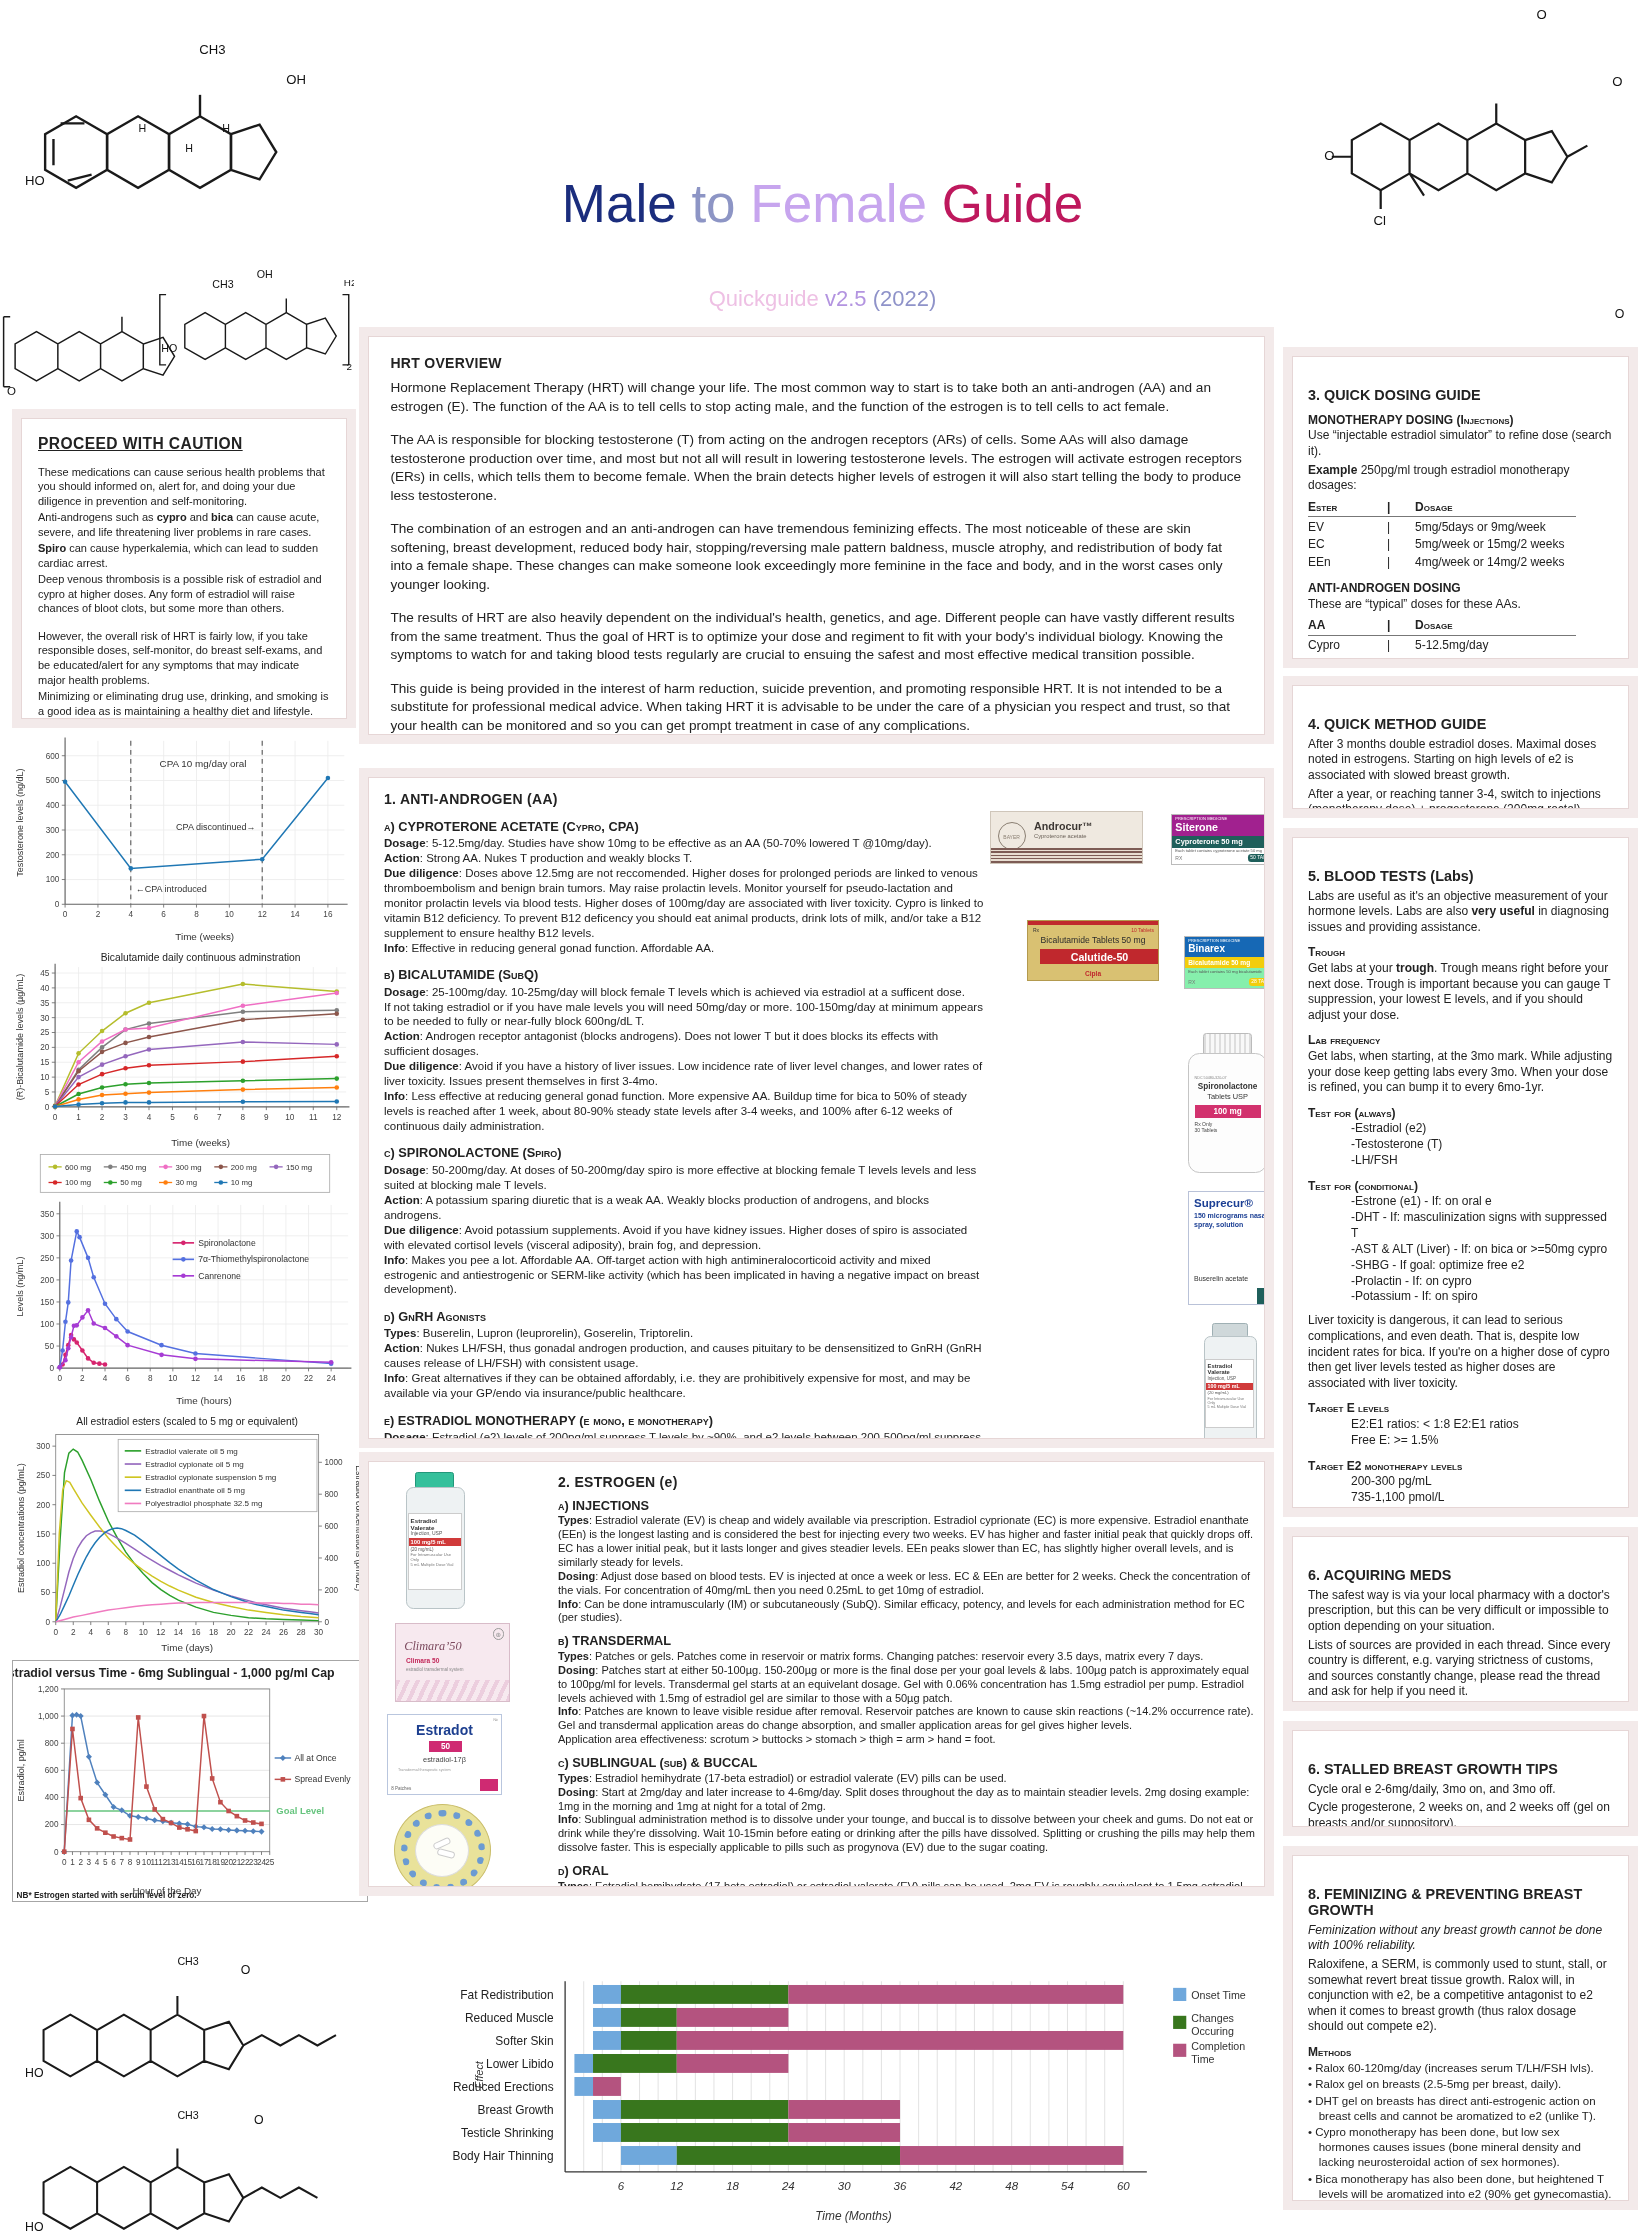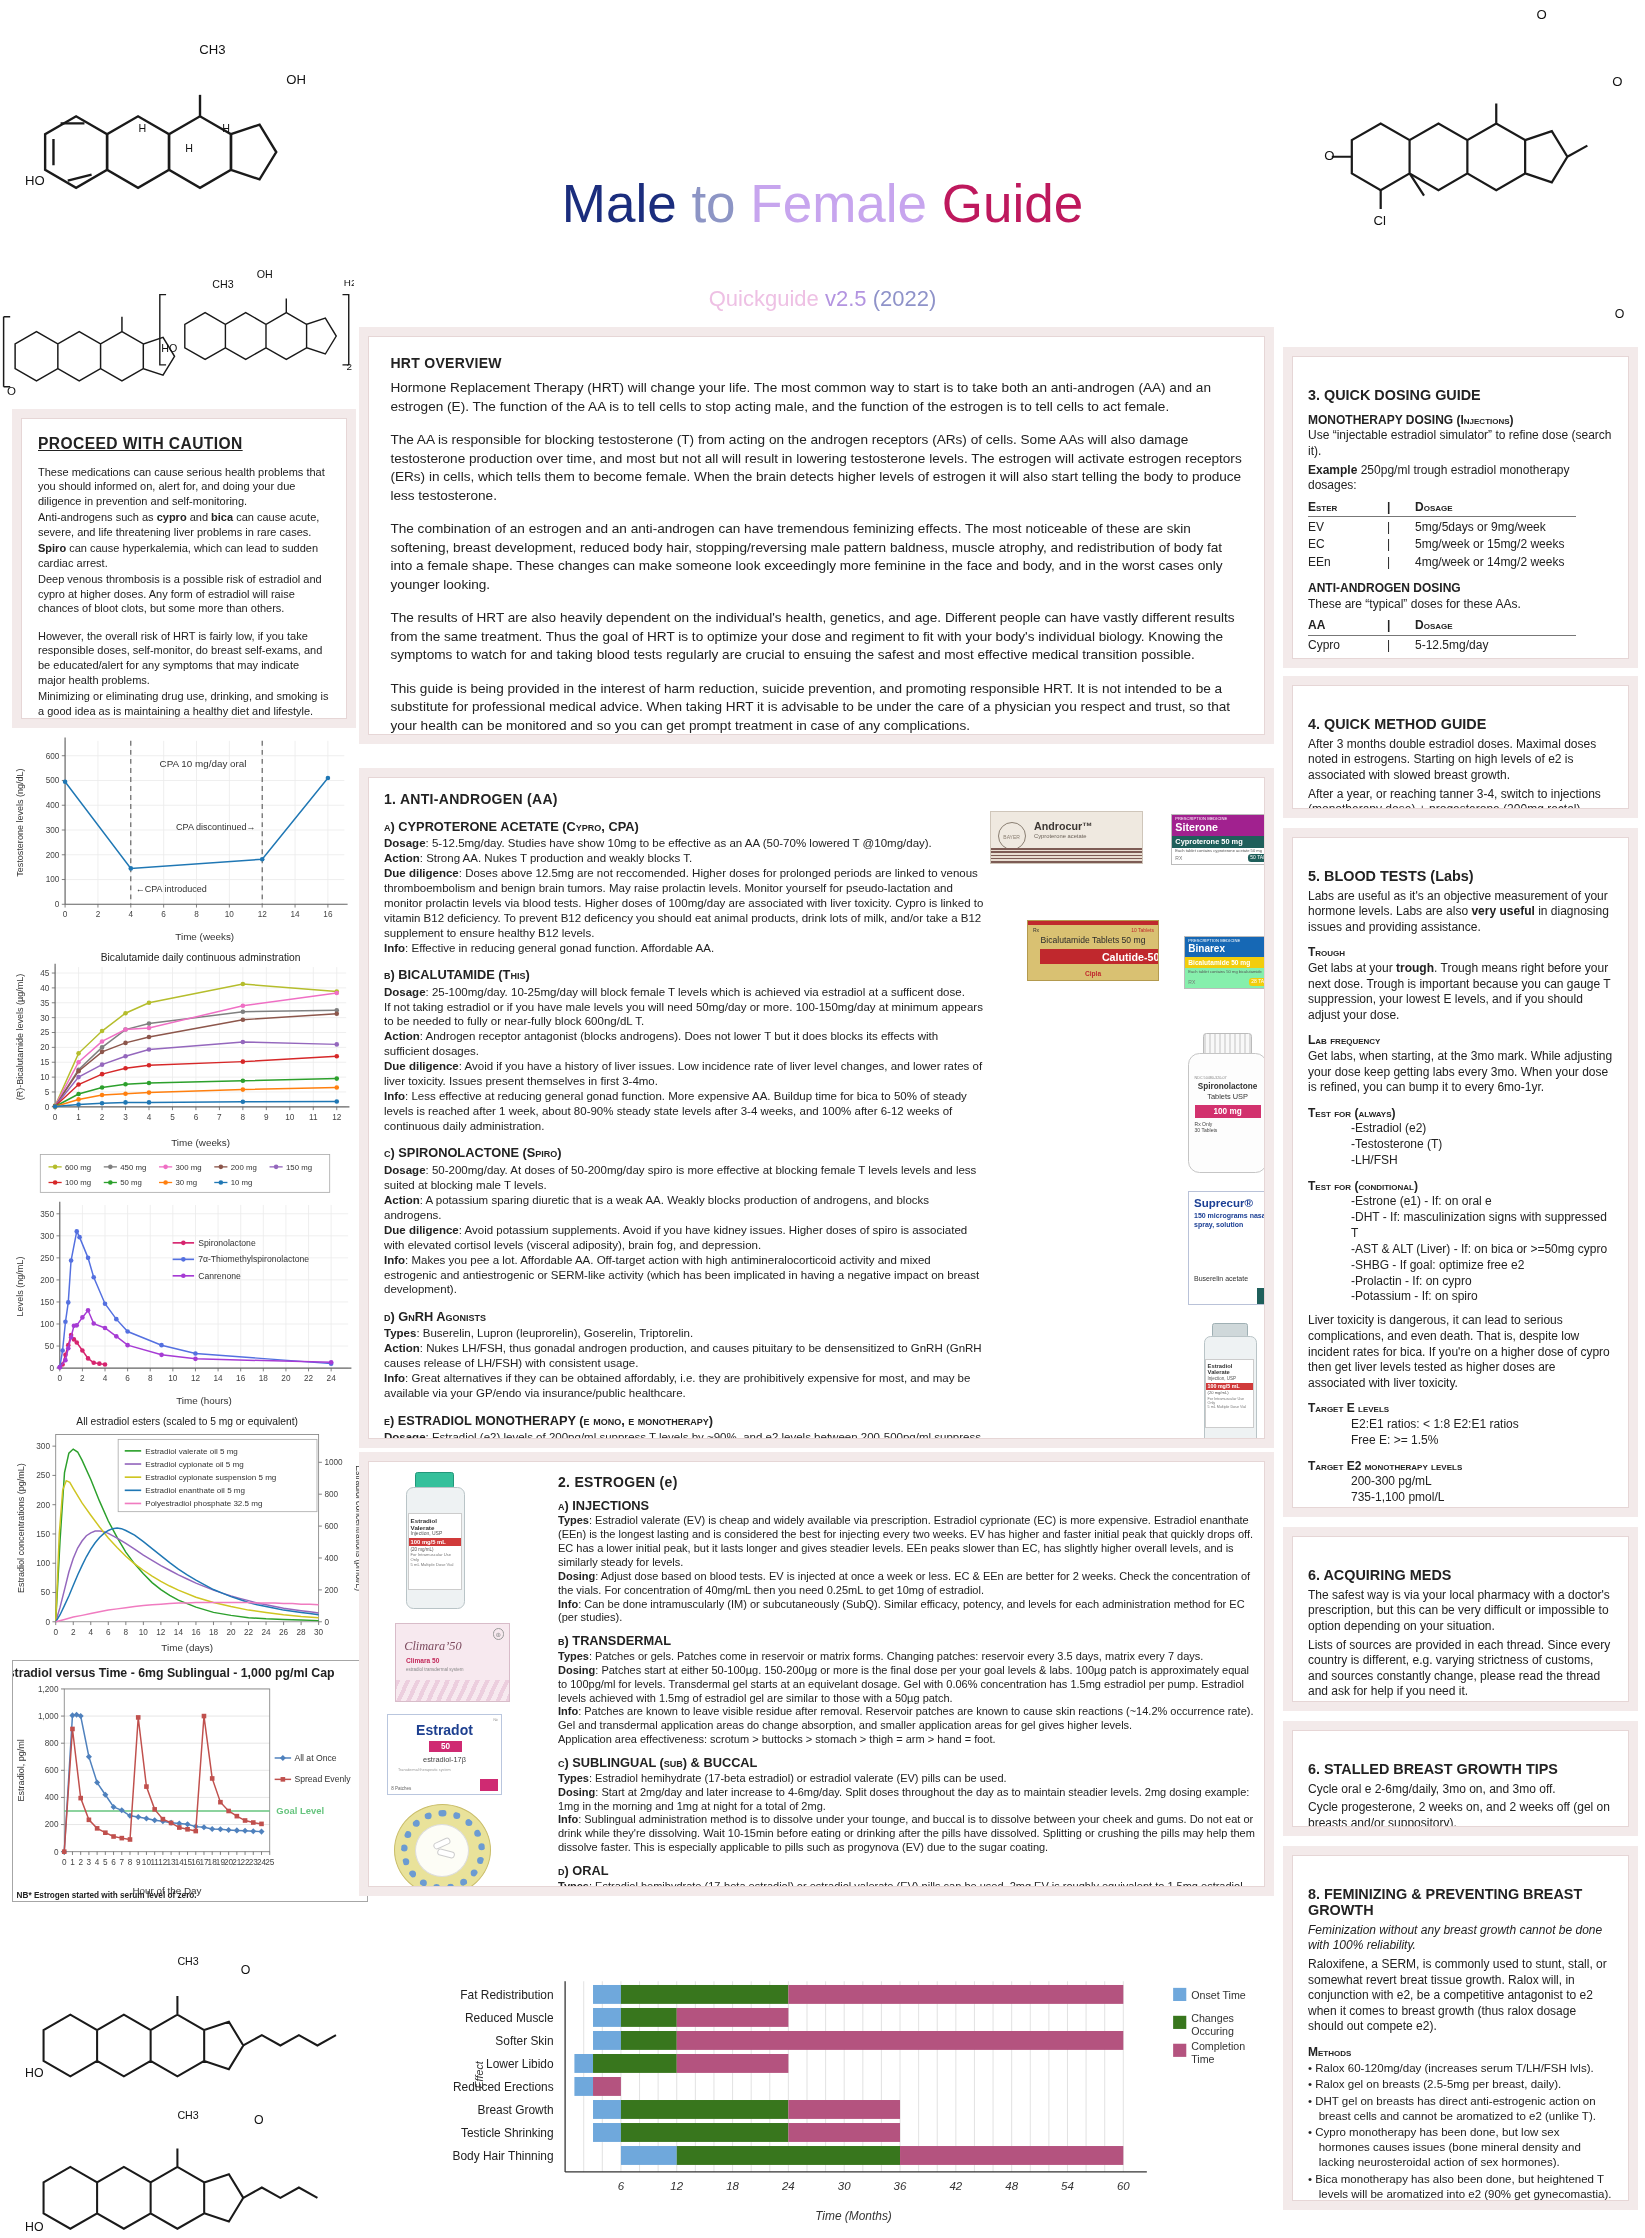--- a/index.html
+++ b/index.html
@@ -741,21 +741,21 @@
 
 <div class="panel" style="left:359px;top:768px;width:915px;height:680px">
   <div class="panel-in" style="padding:11.5px 15px">
     <div class="sec-h">1. ANTI-ANDROGEN (AA)</div>
     <div class="drugs" style="width:601px">
         <div class="drug-h">a) CYPROTERONE ACETATE (Cypro, CPA)</div>
         <p><b>Dosage</b>: 5-12.5mg/day. Studies have show 10mg to be effective as an AA (50-70% lowered T @10mg/day).</p>
         <p><b>Action</b>: Strong AA. Nukes T production and weakly blocks T.</p>
         <p><b>Due diligence</b>: Doses above 12.5mg are not reccomended. Higher doses for prolonged periods are linked to venous thromboembolism and benign brain tumors. May raise prolactin levels. Monitor yourself for pseudo-lactation and monitor prolactin levels via blood tests. Higher doses of 100mg/day are associated with liver toxicity. Cypro is linked to vitamin B12 deficiency. To prevent B12 deficency you should eat animal products, drink lots of milk, and/or take a B12 supplement to ensure healthy B12 levels.</p>
         <p><b>Info</b>: Effective in reducing general gonad function. Affordable AA.</p>
-        <div class="drug-h">b) BICALUTAMIDE (This)</div>
+        <div class="drug-h">b) BICALUTAMIDE (SubQ)</div>
         <p><b>Dosage</b>: 25-100mg/day. 10-25mg/day will block female T levels which is achieved via estradiol at a sufficent dose.</p>
         <p>If not taking estradiol or if you have male levels you will need 50mg/day or more. 100-150mg/day at minimum appears to be needed to fully or near-fully block 600ng/dL T.</p>
         <p><b>Action</b>: Androgen receptor antagonist (blocks androgens). Does not lower T but it does blocks its effects with sufficient dosages.</p>
         <p><b>Due diligence</b>: Avoid if you have a history of liver issues. Low incidence rate of liver level changes, and lower rates of liver toxicity. Issues present themselves in first 3-4mo.</p>
         <p><b>Info</b>: Less effective at reducing general gonad function. More expensive AA. Buildup time for bica to 50% of steady levels is reached after 1 week, about 80-90% steady state levels after 3-4 weeks, and 100% after 6-12 weeks of continuous daily administration.</p>
         <div class="drug-h">c) SPIRONOLACTONE (Spiro)</div>
         <p><b>Dosage</b>: 50-200mg/day. At doses of 50-200mg/day spiro is more effective at blocking female T levels levels and less suited at blocking male T levels.</p>
         <p><b>Action</b>: A potassium sparing diuretic that is a weak AA. Weakly blocks production of androgens, and blocks androgens.</p>
         <p><b>Due diligence</b>: Avoid potassium supplements.  Avoid if you have kidney issues. Higher doses of spiro is associated with elevated cortisol levels (visceral adiposity), brain fog, and depression.</p>
         <p><b>Info</b>: Makes you pee a lot. Affordable AA. Off-target action with high antimineralocorticoid activity and mixed estrogenic and antiestrogenic or SERM-like activity (which has been implicated in having a negative impact on breast development).</p>
@@ -781,21 +781,21 @@
       <div style="background:#1f5f5b;color:#fff;font-size:7.4px;font-weight:bold;padding:1.6px 3.3px">Cyproterone 50 mg</div>
       <div style="font-size:4.1px;color:#555;padding:1.6px 3.3px">Each tablet contains cyproterone acetate 50 mg</div>
       <div style="position:absolute;right:2.5px;bottom:2.5px;background:#1f5f5b;color:#fff;font-size:5px;padding:0.8px 2.5px;border-radius:3.3px">50 TABLETS</div>
       <div style="position:absolute;left:3.3px;bottom:2.5px;font-size:5px;color:#777">RX</div>
     </div>
     <div class="mock" style="left:658px;top:142px;width:132px;height:61px;background:#d9c172;border:0.8px solid #b39a4e">
       <div style="position:absolute;left:0;top:0;width:100%;height:4.1px;background:#c0282d"></div>
       <div style="position:absolute;left:5px;top:6.6px;font-size:5px;color:#333">Rx</div>
       <div style="position:absolute;right:4.1px;top:6.6px;font-size:5px;color:#c0282d">10 Tablets</div>
       <div style="position:absolute;left:0;top:15px;width:100%;text-align:center;font-size:8.6px;color:#2c2c2c">Bicalutamide Tablets 50 mg</div>
-      <div style="position:absolute;left:11.5px;top:28px;width:120px;background:#c0282d;color:#fff;font-size:10.7px;font-weight:bold;text-align:right;padding:1.6px 0">Calutide-50</div>
+      <div style="position:absolute;left:11.5px;top:28px;width:120px;background:#c0282d;color:#fff;font-size:10.7px;font-weight:bold;text-align:center;padding:1.6px 0">Calutide-50</div>
       <div style="position:absolute;left:0;bottom:2.5px;width:100%;text-align:center;font-size:6.6px;font-weight:bold;color:#c0282d">Cipla</div>
     </div>
     <div class="mock" style="left:815px;top:158px;width:102px;height:53px;background:#86efac;border:0.8px solid #bbb">
       <div style="background:#1668b5;color:#fff;padding:1.6px 3.3px 2.5px 3.3px">
         <div style="font-size:4.1px">PRESCRIPTION MEDICINE</div>
         <div style="font-size:10px;font-weight:bold">Binarex</div>
       </div>
       <div style="background:#f2cd0c;color:#fff;font-size:6.6px;font-weight:bold;padding:1.6px 3.3px">Bicalutamide 50 mg</div>
       <div style="font-size:4.1px;color:#555;padding:1.6px 3.3px">Each tablet contains 50 mg bicalutamide</div>
       <div style="position:absolute;right:2.5px;bottom:2.5px;background:#f2cd0c;color:#fff;font-size:5px;padding:0.8px 2.5px;border-radius:3.3px">28 TABLETS</div>

